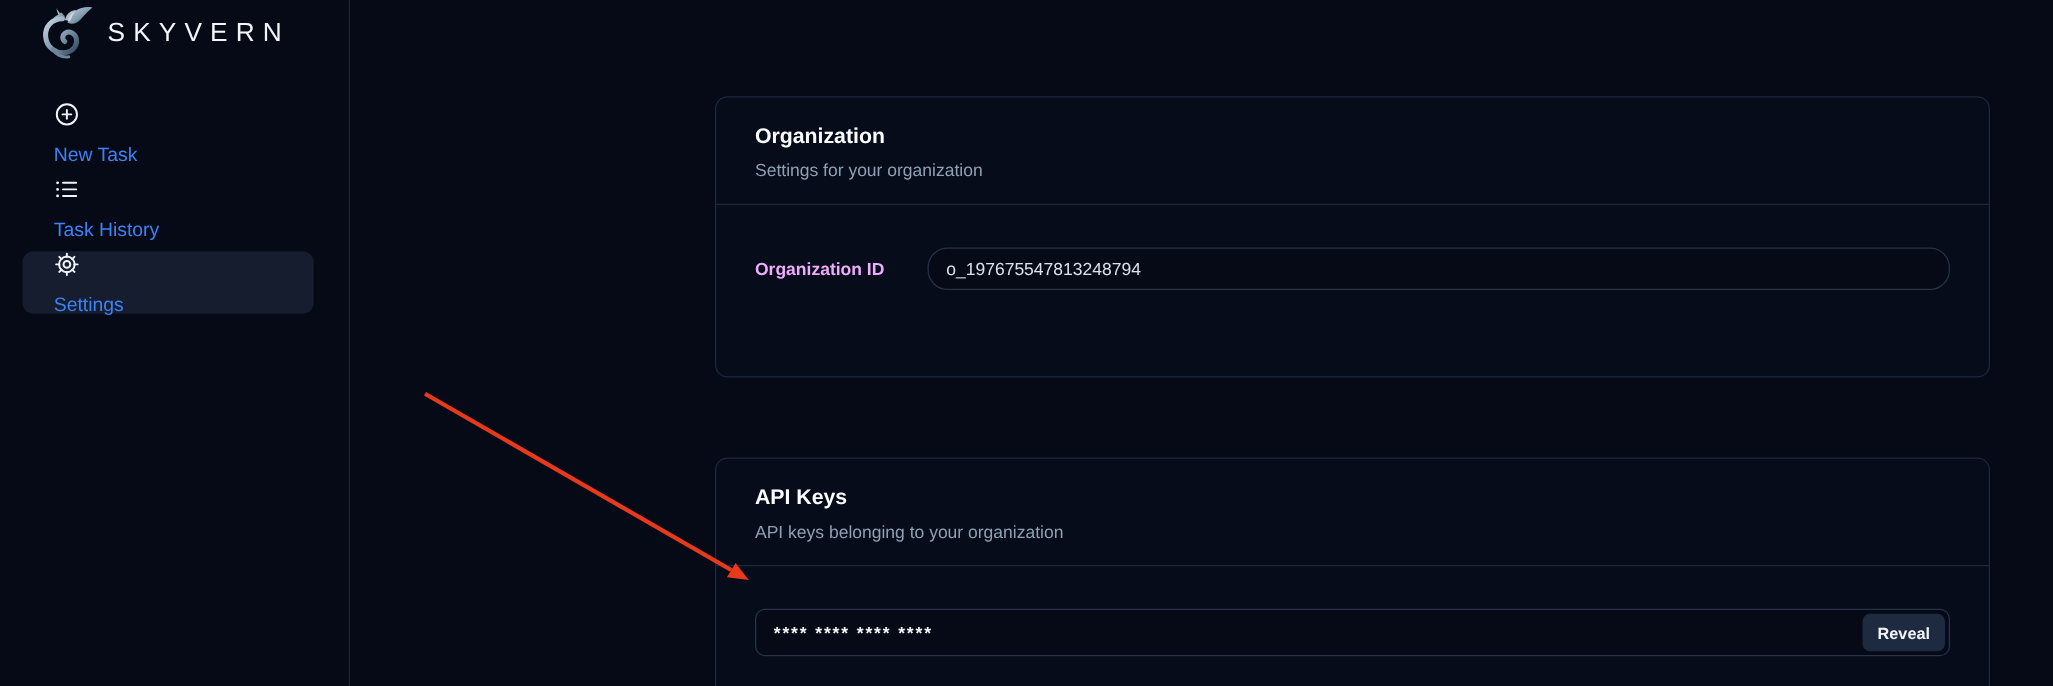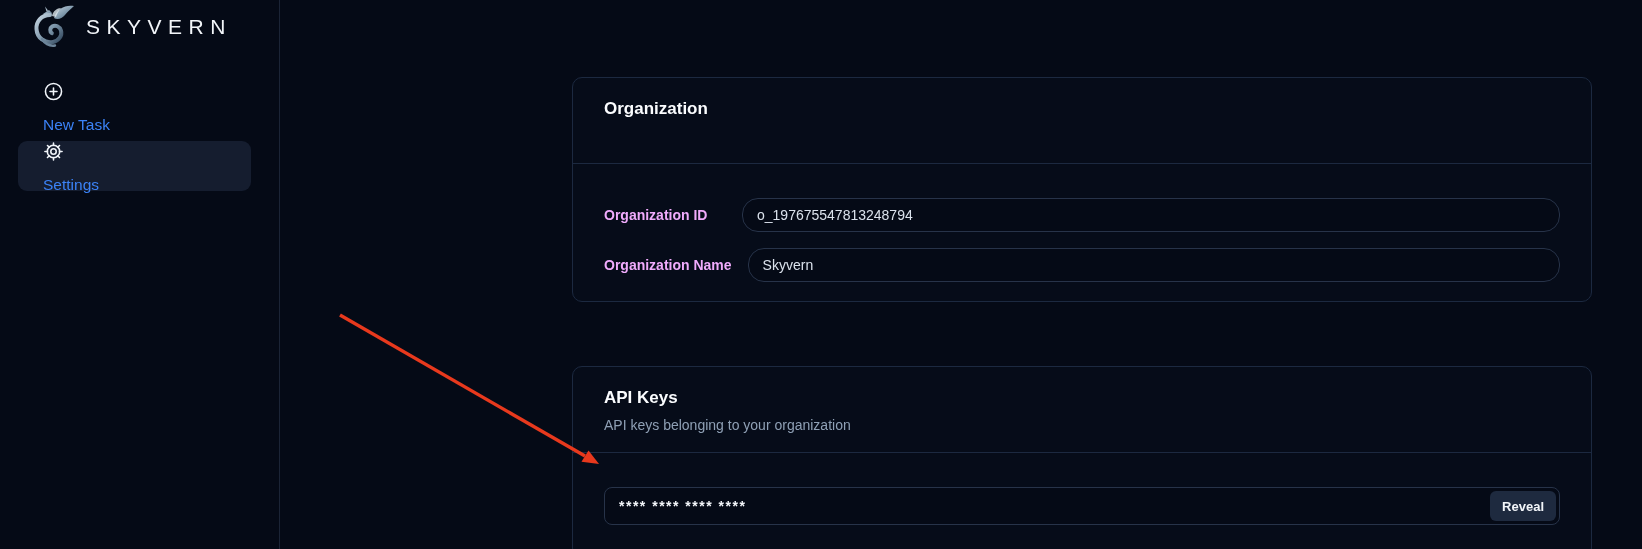--- a/index.html
+++ b/index.html
@@ -104,45 +104,51 @@
   <div class="nav">
     <div class="nav-item">
       <span class="nav-icon">
         <svg viewBox="0 0 24 24" fill="none" stroke-width="1.8" stroke-linecap="round">
           <circle cx="12" cy="12" r="9.2"></circle>
             <path d="M12 8v8M8 12h8"></path>
         </svg>
       </span>
       <span>New Task</span>
     </div>
+    <div class="nav-item">
+      <span class="nav-icon">
+        <svg viewBox="0 0 24 24" fill="none" stroke-width="1.8" stroke-linecap="round">
+          <path d="M8.5 6h12M8.5 12h12M8.5 18h12"></path>
+          <path d="M3.5 6h.01M3.5 12h.01M3.5 18h.01" stroke-width="2.6"></path>
+        </svg>
+      </span>
+      <span>Task History</span>
+    </div>
     <div class="nav-item active">
       <span class="nav-icon">
         <svg viewBox="0 0 24 24" fill="none" stroke-width="1.8" stroke-linecap="round">
           <circle cx="12" cy="12" r="3.1"></circle>
           <circle cx="12" cy="12" r="7.1"></circle>
           <path d="M12 2.2v3M12 18.8v3M2.2 12h3M18.8 12h3M5.1 5.1l2.1 2.1M16.8 16.8l2.1 2.1M5.1 18.9l2.1-2.1M16.8 7.2l2.1-2.1"></path>
         </svg>
       </span>
       <span>Settings</span>
     </div>
   </div>
 </nav>
 
 <section class="card card-org">
   <div class="card-header">
     <div class="card-title">Organization</div>
+    <div class="card-subtitle">Settings for your organization</div>
   </div>
   <div class="card-content">
     <div class="field-row">
       <label class="field-label">Organization ID</label>
       <input class="text-input" type="text" value="o_197675547813248794" style="">
-    </div>
-    <div class="field-row">
-      <label class="field-label">Organization Name</label>
-      <input class="text-input" type="text" value="Skyvern" style="">
     </div>
   </div>
 </section>
 
 <section class="card card-api">
   <div class="card-header">
     <div class="card-title">API Keys</div>
     <div class="card-subtitle">API keys belonging to your organization</div>
   </div>
   <div class="card-content">

